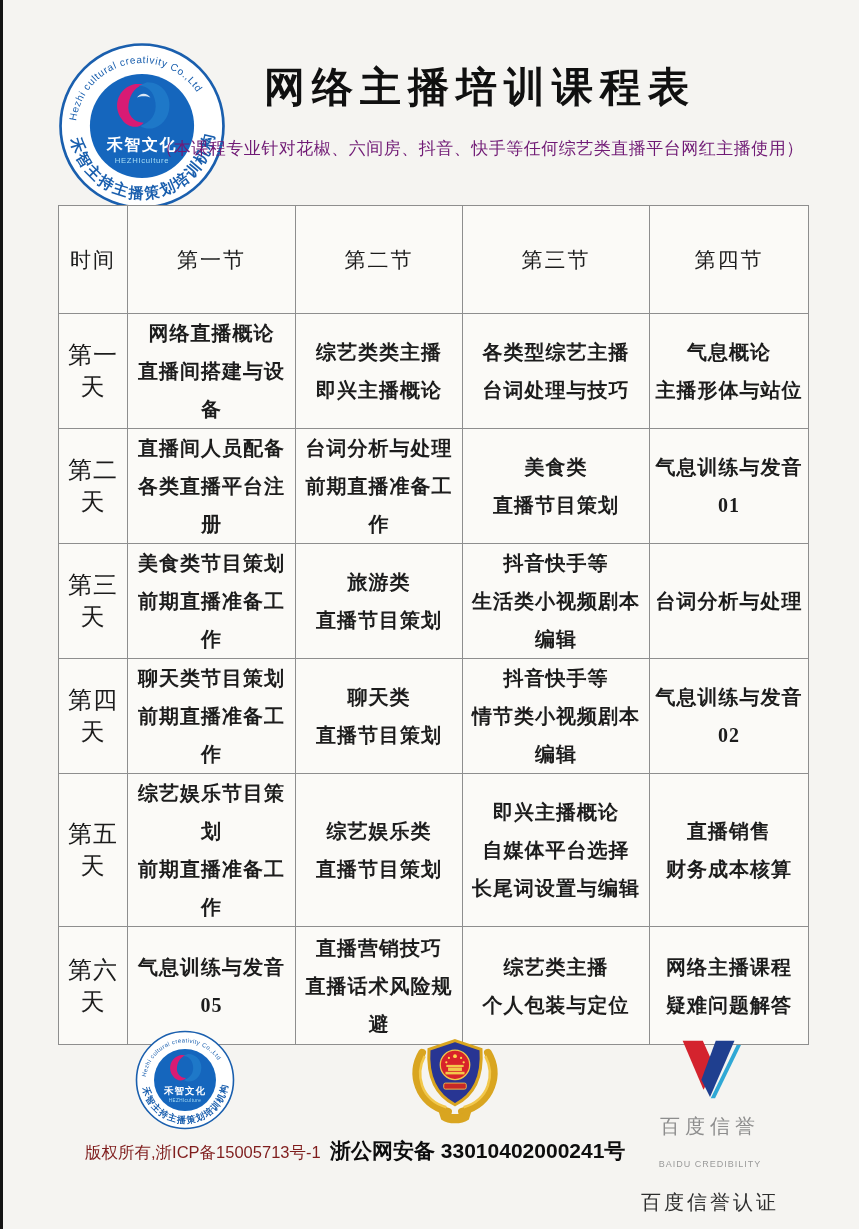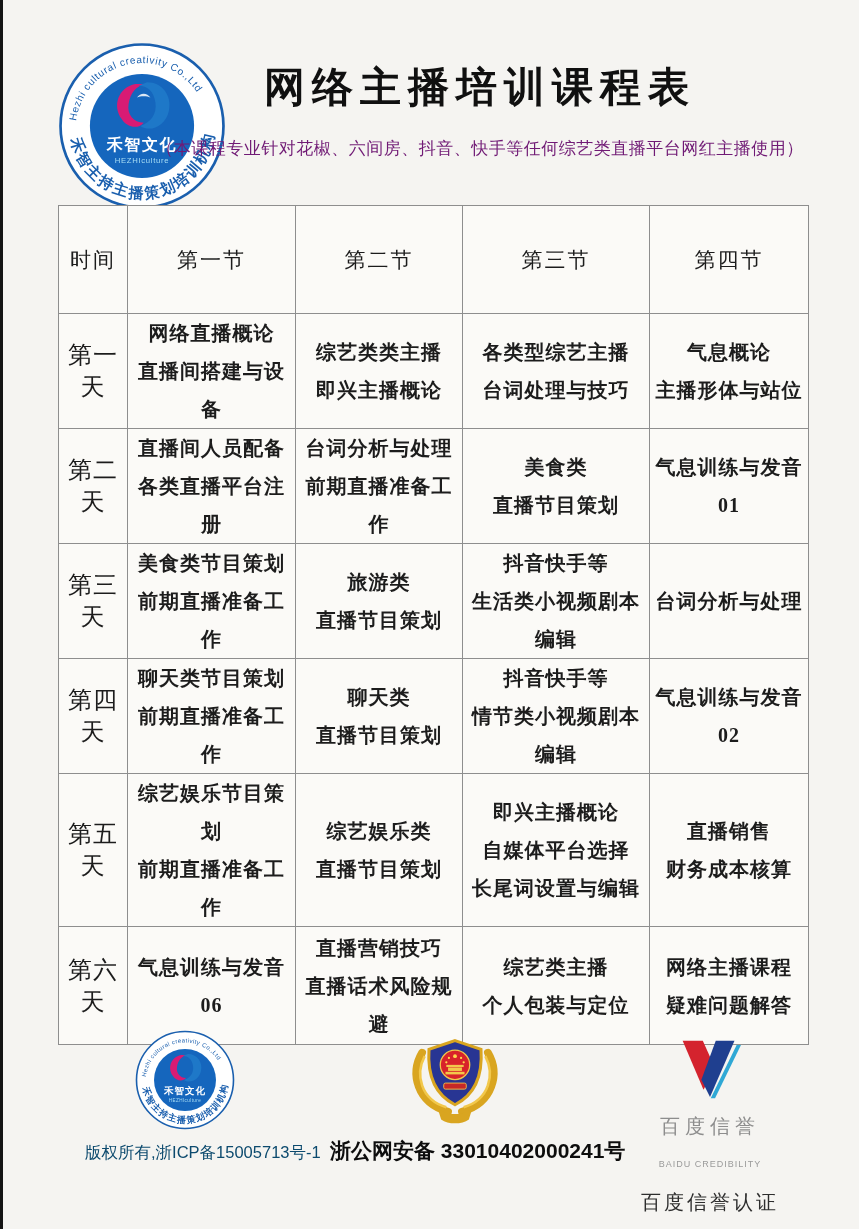--- a/index.html
+++ b/index.html
@@ -43,21 +43,21 @@
   table.course tbody tr:nth-child(6){height:118px;}
   td.day{font-size:24px;letter-spacing:1px;}
   td .line{font-size:20px;line-height:38px;letter-spacing:1px;font-weight:bold;}
 
   
   .footer{position:absolute;left:0;top:1015px;width:100%;height:210px;
     font-family:"Liberation Sans","DejaVu Sans",sans-serif;}
   .f-block{position:absolute;text-align:center;}
   .f-left{left:85px;top:15px;width:200px;}
   .f-left .mini-logo{width:100px;height:100px;}
-  .copyright{margin-top:8px;font-size:16.5px;color:#0c4a6e;white-space:nowrap;}
+  .copyright{margin-top:8px;font-size:16.5px;color:#7f1d1d;white-space:nowrap;}
   .f-center{left:330px;top:10px;width:250px;}
   .police-badge{width:104px;height:104px;}
   .police-text{margin-top:4px;font-size:21px;font-weight:bold;color:#0d0d0d;white-space:nowrap;}
   .f-right{left:625px;top:20px;width:170px;}
   .baidu-v{width:72px;height:72px;}
   .baidu-cn{margin-top:2px;font-size:20px;color:#8d8d8d;letter-spacing:5px;}
   .baidu-en{margin-top:19px;font-size:9px;color:#9a9a9a;letter-spacing:1px;}
   .baidu-cert{margin-top:20px;font-size:20px;color:#2d2d2d;letter-spacing:3px;}
 </style>
 </head>
@@ -202,21 +202,21 @@
           <div class="line">长尾词设置与编辑</div>
         </td>
         <td>
           <div class="line">直播销售</div>
           <div class="line">财务成本核算</div>
         </td>
       </tr>
       <tr>
         <td class="day">第六天</td>
         <td>
-          <div class="line">气息训练与发音 06</div>
+          <div class="line">气息训练与发音 05</div>
         </td>
         <td>
           <div class="line">直播营销技巧</div>
           <div class="line">直播话术风险规避</div>
         </td>
         <td>
           <div class="line">综艺类主播</div>
           <div class="line">个人包装与定位</div>
         </td>
         <td>

